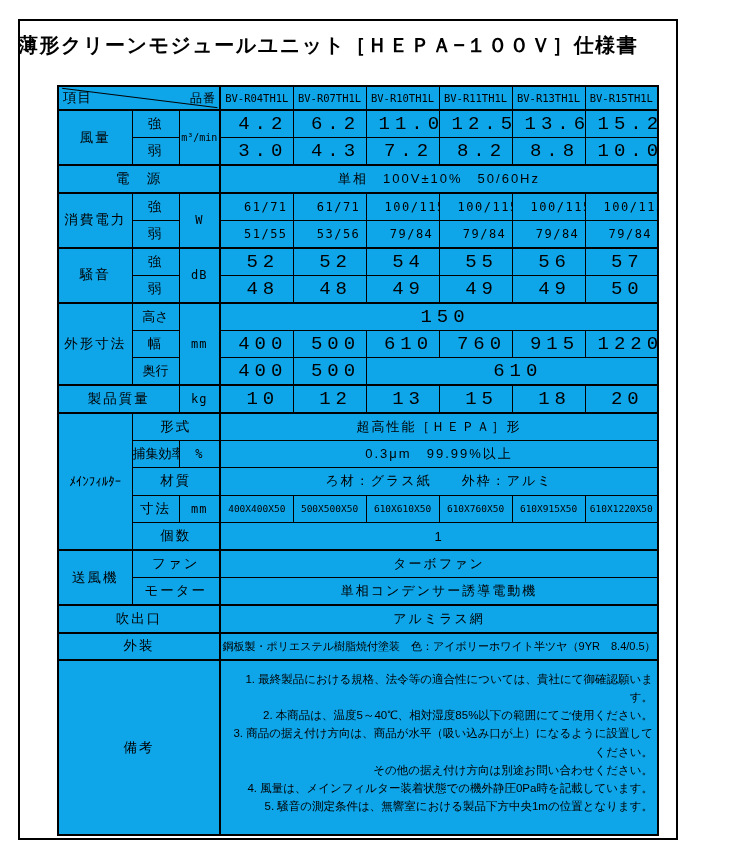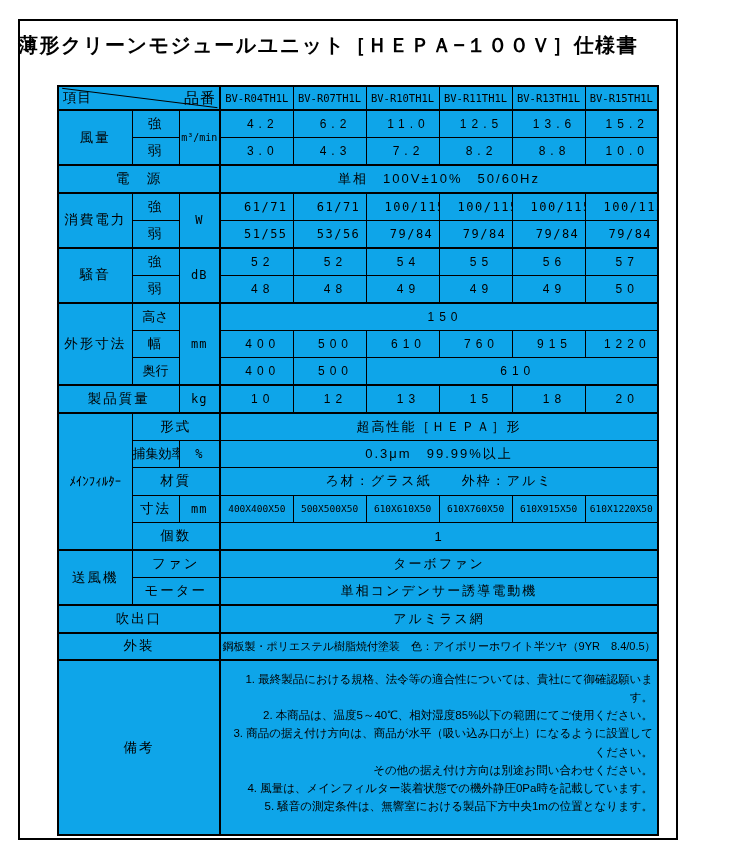--- a/index.html
+++ b/index.html
@@ -50,36 +50,36 @@
   tr.head > td { border-bottom: 2px solid #000; }
   tr.sect > td { border-top: 2px solid #000; }
   tr.remarks-row { height: 175px; }
   .tl { border-left: 2.5px solid #000; }
 
   .lbl { font-size: 13.5px; letter-spacing: 2px; }
   .lbl-sm { font-size: 13px; letter-spacing: 0; }
   .unit { font-size: 12px; letter-spacing: 1px; font-family: "DejaVu Sans Mono", monospace; }
   .unit-sm { font-size: 10px; letter-spacing: 0; font-family: "DejaVu Sans Mono", monospace; margin-top: 12px; }
   .model { font-size: 10.5px; letter-spacing: 0; font-family: "DejaVu Sans Mono", monospace; }
-  .num { font-size: 12px; letter-spacing: 5px; padding-left: 12px; font-family: Liberation Sans, sans-serif; }
+  .num { font-size: 19px; letter-spacing: 5px; padding-left: 12px; font-family: Liberation Mono, monospace; }
   .frac { font-size: 12px; letter-spacing: 1.5px; padding-left: 18px; font-family: "DejaVu Sans Mono", monospace; }
   .size { font-size: 9.5px; letter-spacing: 0; font-family: "DejaVu Sans Mono", monospace; }
   .val { font-size: 13px; letter-spacing: 2px; }
   .val-sm { font-size: 11px; letter-spacing: 0; }
   .corner { position: relative; }
   .corner .diag { position: absolute; left: 0; top: 0; width: 100%; height: 100%; }
   .corner-item {
     position: absolute; left: 4px; top: 50%;
     transform: translateY(-50%);
     font-size: 13.5px; letter-spacing: 1px;
   }
   .corner-part {
     position: absolute; right: 3px; top: 50%;
     transform: translateY(-50%);
-    font-size: 15px; letter-spacing: 1px;
+    font-size: 12px; letter-spacing: 1px;
   }
   td.notes {
     text-align: right;
     vertical-align: top;
     padding: 9px 4px 0 8px;
   }
   .note {
     font-size: 11.5px;
     line-height: 1.58;
     letter-spacing: 0;

